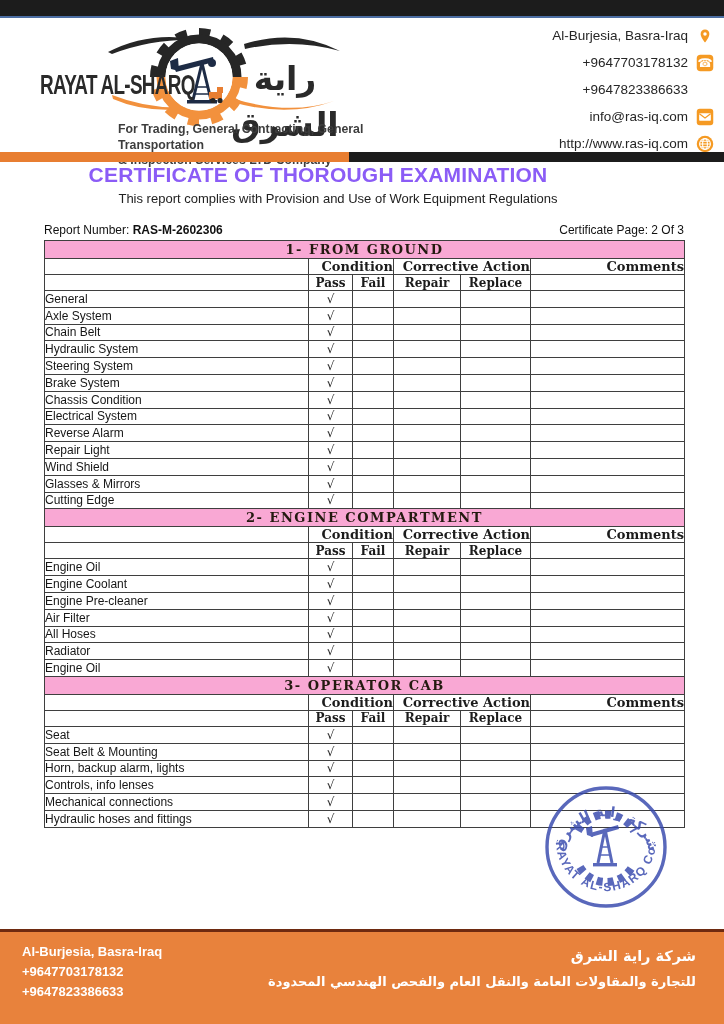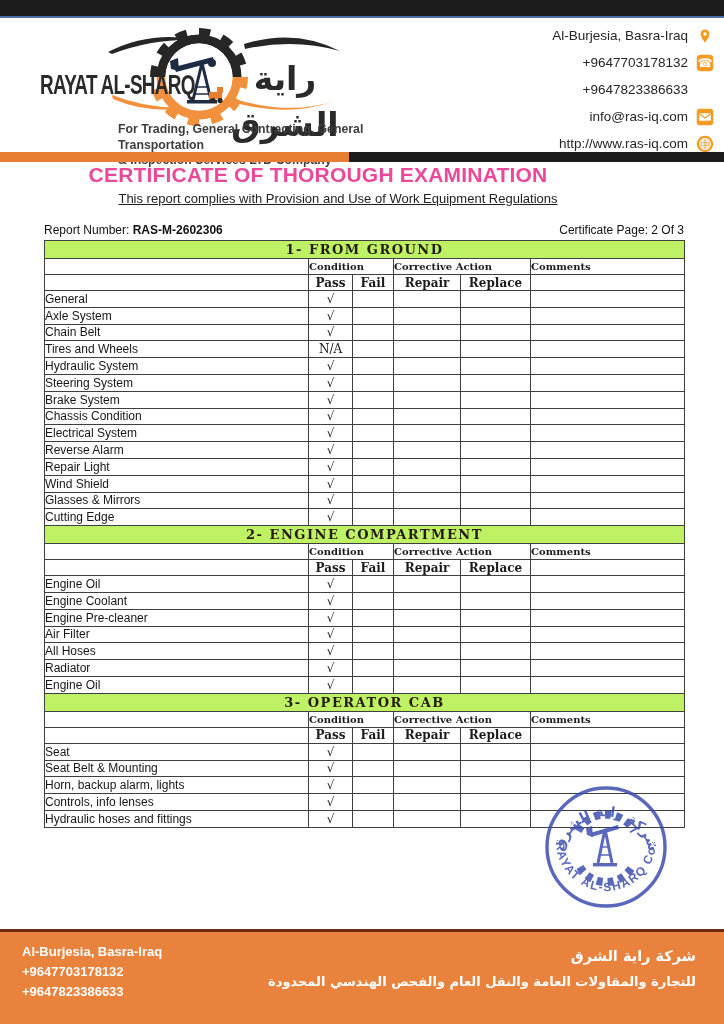--- a/index.html
+++ b/index.html
@@ -19,34 +19,34 @@
   
   .contact-list{position:absolute;right:10px;top:22px;}
   .contact-row{display:flex;align-items:center;justify-content:flex-end;height:27px;gap:8px;
                font-size:13.5px;color:#262626;}
   .contact-icon{width:18px;height:18px;display:inline-flex;align-items:center;justify-content:center;}
   
   .divider{position:absolute;left:0;top:152px;width:724px;height:10px;background:#1c1c1c;}
   .divider .orange{position:absolute;left:0;top:0;height:10px;width:349px;background:#e87e31;}
   
   .doc-title{position:absolute;left:0;top:163px;width:636px;text-align:center;font-size:21px;
-             font-weight:bold;color:#ec4899;letter-spacing:.2px;}
-  .doc-subtitle{position:absolute;left:0;top:191px;width:676px;text-align:center;font-size:13px;color:#222;text-decoration:underline;}
+             font-weight:bold;color:#8b5cf6;letter-spacing:.2px;}
+  .doc-subtitle{position:absolute;left:0;top:191px;width:676px;text-align:center;font-size:13px;color:#222;}
   
   .report-row{position:absolute;left:44px;top:223px;width:640px;display:flex;
               justify-content:space-between;font-size:12px;color:#111;}
   .report-row b{font-weight:bold;}
   
   .tables{position:absolute;left:44px;top:240px;width:640px;}
   table.insp{border-collapse:collapse;width:640px;table-layout:fixed;margin-top:-1px;}
   table.insp:first-child{margin-top:0;}
   table.insp td,table.insp th{border:1px solid #3f3f3f;padding:0;overflow:hidden;white-space:nowrap;}
-  tr.sec th{background:#bef264;height:17px;font-family:"DejaVu Serif",serif;font-weight:bold;
+  tr.sec th{background:#f9a8d4;height:17px;font-family:"DejaVu Serif",serif;font-weight:bold;
             font-size:13px;letter-spacing:1.5px;color:#241a10;text-align:center;}
-  tr.grp th{height:15px;font-family:"DejaVu Serif",serif;font-size:10px;font-weight:bold;text-align:left;}
+  tr.grp th{height:15px;font-family:"DejaVu Serif",serif;font-size:13px;font-weight:bold;text-align:right;}
   tr.sub th{height:15px;font-family:"DejaVu Serif",serif;font-size:12px;font-weight:bold;text-align:center;}
   tr.item-row td{height:15.8px;font-size:12px;color:#161616;}
   td.item{padding-left:5px;}
   td.mark{text-align:center;font-family:"DejaVu Serif",serif;font-size:12px;}
   
   .stamp{position:absolute;left:538px;top:781px;width:138px;height:138px;}
   
   .footer{position:absolute;left:0;top:929px;width:724px;height:95px;background:#e8823c;
           border-top:3px solid #6e2a10;box-sizing:border-box;}
   .footer-left{position:absolute;left:22px;top:10px;color:#fff;font-size:13px;font-weight:bold;line-height:20px;}
@@ -216,28 +216,20 @@
           </tr>
           <tr class="item-row">
             <td class="item">Chain Belt</td>
             <td class="mark">√</td>
             <td class="mark"></td>
             <td class="mark"></td>
             <td class="mark"></td>
             <td class="mark"></td>
           </tr>
           <tr class="item-row">
-            <td class="item">Tires and Wheels</td>
-            <td class="mark">N/A</td>
-            <td class="mark"></td>
-            <td class="mark"></td>
-            <td class="mark"></td>
-            <td class="mark"></td>
-          </tr>
-          <tr class="item-row">
             <td class="item">Hydraulic System</td>
             <td class="mark">√</td>
             <td class="mark"></td>
             <td class="mark"></td>
             <td class="mark"></td>
             <td class="mark"></td>
           </tr>
           <tr class="item-row">
             <td class="item">Steering System</td>
             <td class="mark">√</td>
@@ -443,20 +435,28 @@
           <tr class="item-row">
             <td class="item">Horn, backup alarm, lights</td>
             <td class="mark">√</td>
             <td class="mark"></td>
             <td class="mark"></td>
             <td class="mark"></td>
             <td class="mark"></td>
           </tr>
           <tr class="item-row">
             <td class="item">Controls, info lenses</td>
+            <td class="mark">√</td>
+            <td class="mark"></td>
+            <td class="mark"></td>
+            <td class="mark"></td>
+            <td class="mark"></td>
+          </tr>
+          <tr class="item-row">
+            <td class="item">Mechanical connections</td>
             <td class="mark">√</td>
             <td class="mark"></td>
             <td class="mark"></td>
             <td class="mark"></td>
             <td class="mark"></td>
           </tr>
           <tr class="item-row">
             <td class="item">Hydraulic hoses and fittings</td>
             <td class="mark">√</td>
             <td class="mark"></td>

